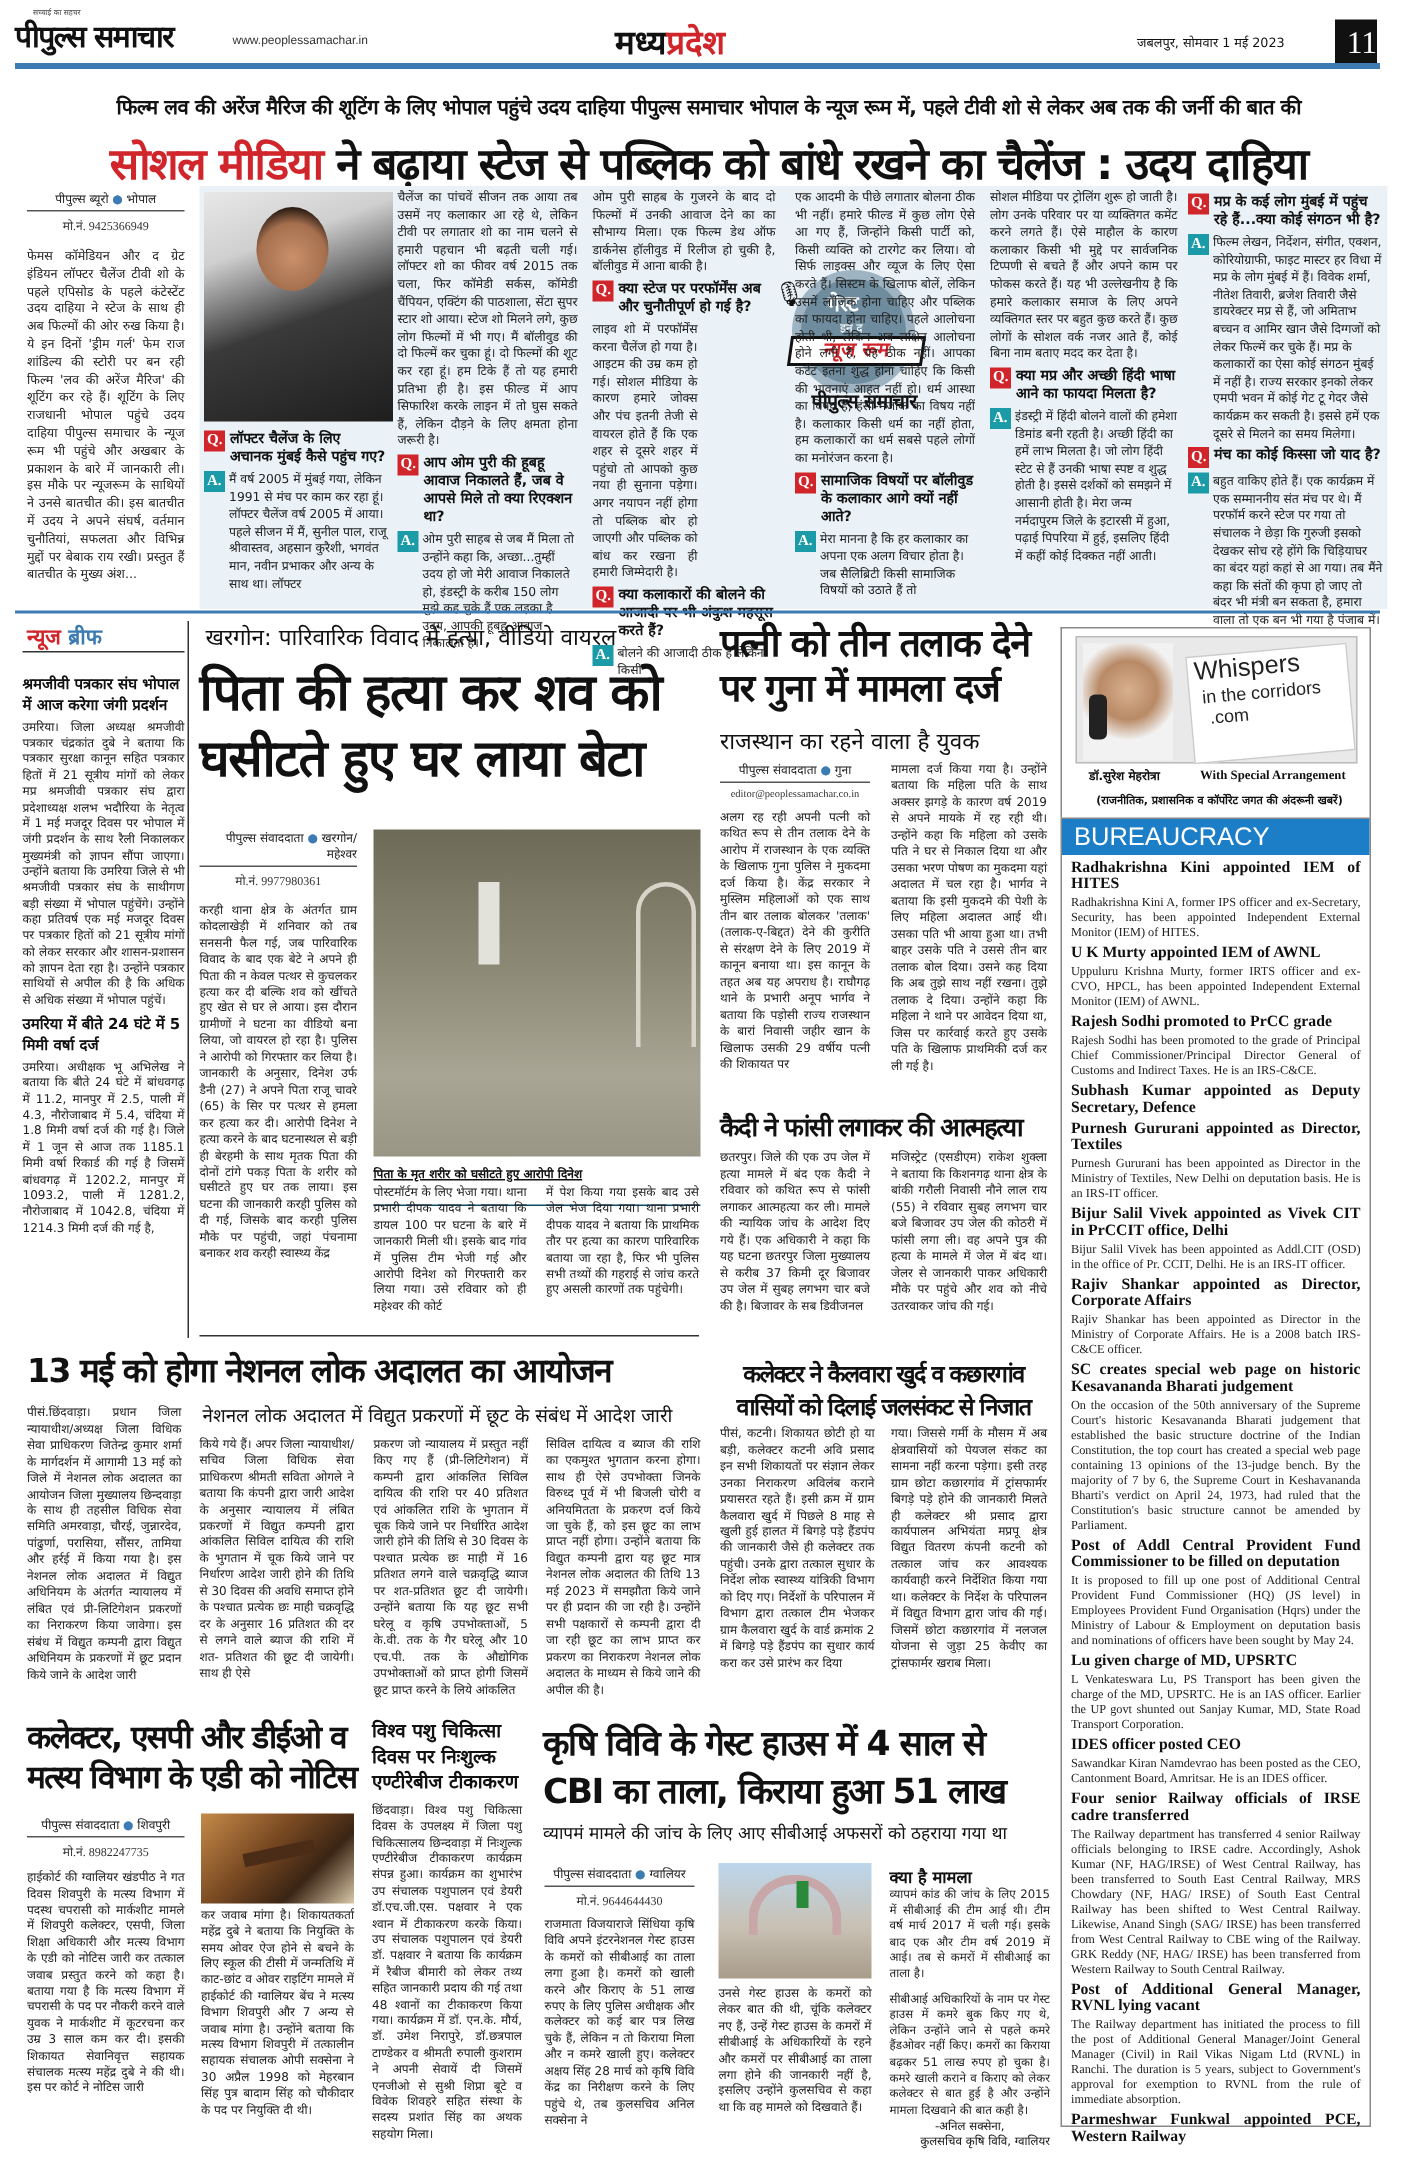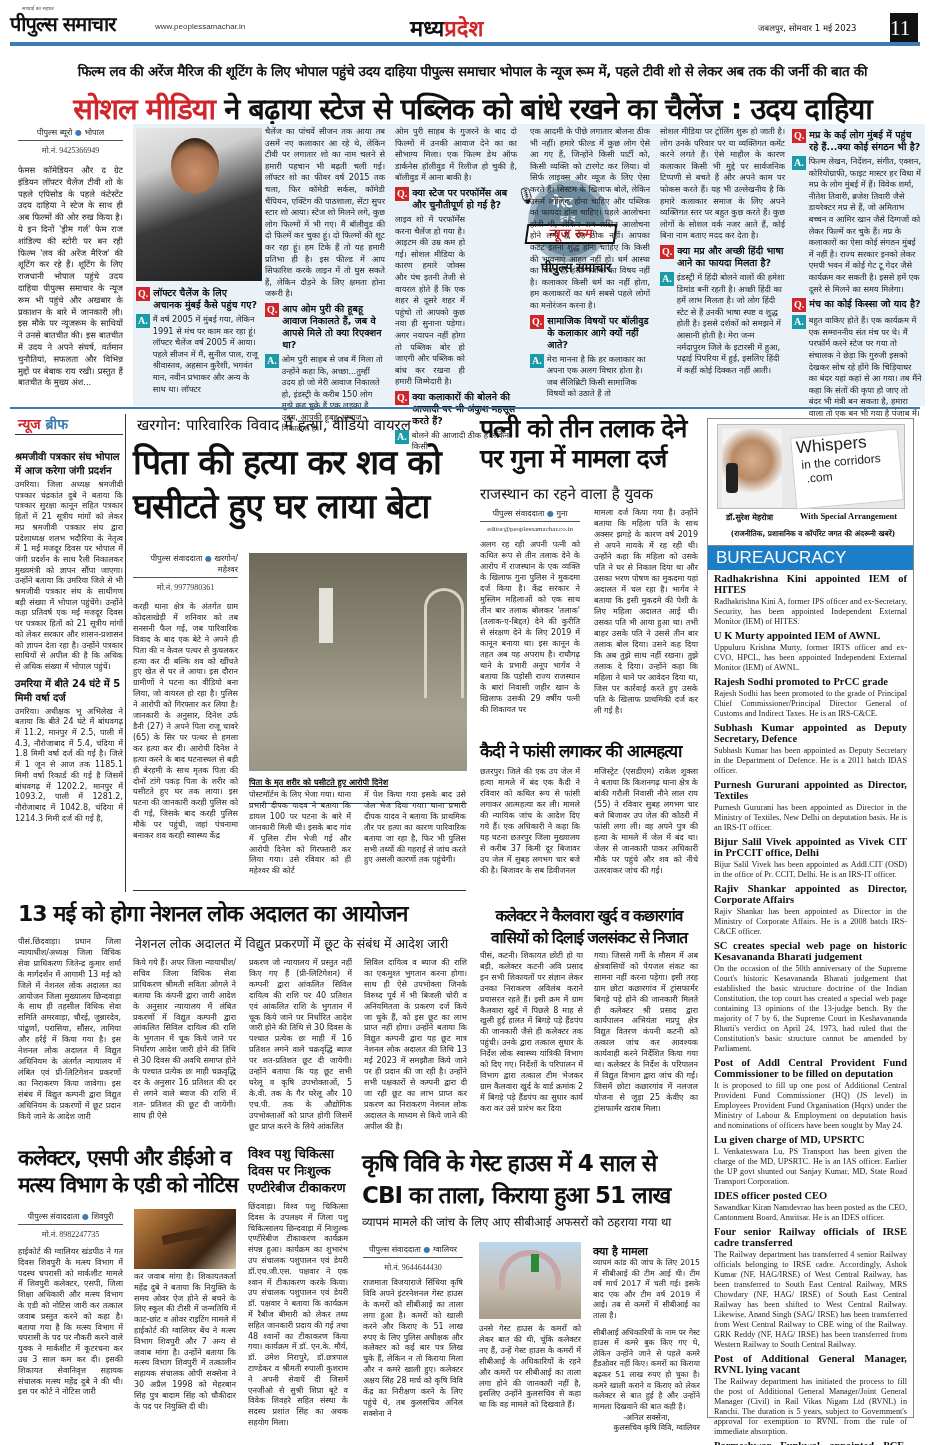--- a/index.html
+++ b/index.html
@@ -5,21 +5,21 @@
 *{box-sizing:border-box;margin:0;padding:0}
 body{width:945px;height:1445px;background:#fff;font-family:"DejaVu Sans","Liberation Sans",sans-serif;color:#111;overflow:hidden;position:relative}
 .abs{position:absolute}
 .masthead{left:0;top:0;width:945px;height:40px}
 .logo{left:10px;top:10px;font-size:20px;font-weight:bold;color:#111;letter-spacing:-1px;font-family:"DejaVu Sans",sans-serif}
 .logo-sup{left:22px;top:5px;font-size:5px;color:#444}
 .url{left:155px;top:22px;font-size:8px;color:#333;font-family:"Liberation Sans",sans-serif}
 .section{left:410px;top:12px;font-size:22px;font-weight:bold;color:#111}
 .section span{color:#d0262b}
 .dateline{left:758px;top:22px;font-size:8.5px;color:#111}
-.pageno{left:890px;top:13px;width:28px;height:30px;background:#111;color:#fff;font-family:"Liberation Serif",serif;font-size:21px;text-align:left;line-height:30px}
+.pageno{left:890px;top:13px;width:28px;height:30px;background:#111;color:#fff;font-family:"Liberation Serif",serif;font-size:21px;text-align:right;line-height:30px}
 .rule-top{left:10px;top:42px;width:910px;height:4px;background:#3d7bb3}
 .kicker{left:15px;top:62px;width:915px;font-size:13.5px;font-weight:bold;text-align:center;color:#111;letter-spacing:-0.3px}
 .headline{left:15px;top:88px;width:915px;font-size:29px;font-weight:bold;text-align:center;letter-spacing:-1px;color:#111;white-space:nowrap}
 .headline .red{color:#d0262b}
 .byline{font-size:8px;text-align:center;color:#222}
 .byline .b{color:#3d7bb3}
 .mob{font-size:8px;text-align:center;color:#333;border-top:1px solid #555;padding-top:3px;margin-top:3px;font-family:"Liberation Serif",serif}
 .col{font-size:8.2px;line-height:11.6px;color:#222;text-align:justify}
 .interview-bg{left:133px;top:124px;width:792px;height:282px;background:#eaf2f7}
 .photo{background:linear-gradient(135deg,#ddd 0%,#bbb 30%,#444 60%,#222 100%)}
@@ -275,21 +275,20 @@
       <div class="bur-item">
         <h4>U K Murty appointed IEM of AWNL</h4>
         <p>Uppuluru Krishna Murty, former IRTS officer and ex-CVO, HPCL, has been appointed Independent External Monitor (IEM) of AWNL.</p>
       </div>
       <div class="bur-item">
         <h4>Rajesh Sodhi promoted to PrCC grade</h4>
         <p>Rajesh Sodhi has been promoted to the grade of Principal Chief Commissioner/Principal Director General of Customs and Indirect Taxes. He is an IRS-C&amp;CE.</p>
       </div>
       <div class="bur-item">
         <h4>Subhash Kumar appointed as Deputy Secretary, Defence</h4>
-        <p>Subhash Kumar has been appointed as Deputy Secretary in the Department of Defence. He is a 2011 batch IDAS officer.</p>
       </div>
       <div class="bur-item">
         <h4>Purnesh Gururani appointed as Director, Textiles</h4>
         <p>Purnesh Gururani has been appointed as Director in the Ministry of Textiles, New Delhi on deputation basis. He is an IRS-IT officer.</p>
       </div>
       <div class="bur-item">
         <h4>Bijur Salil Vivek appointed as Vivek CIT in PrCCIT office, Delhi</h4>
         <p>Bijur Salil Vivek has been appointed as Addl.CIT (OSD) in the office of Pr. CCIT, Delhi. He is an IRS-IT officer.</p>
       </div>
       <div class="bur-item">

